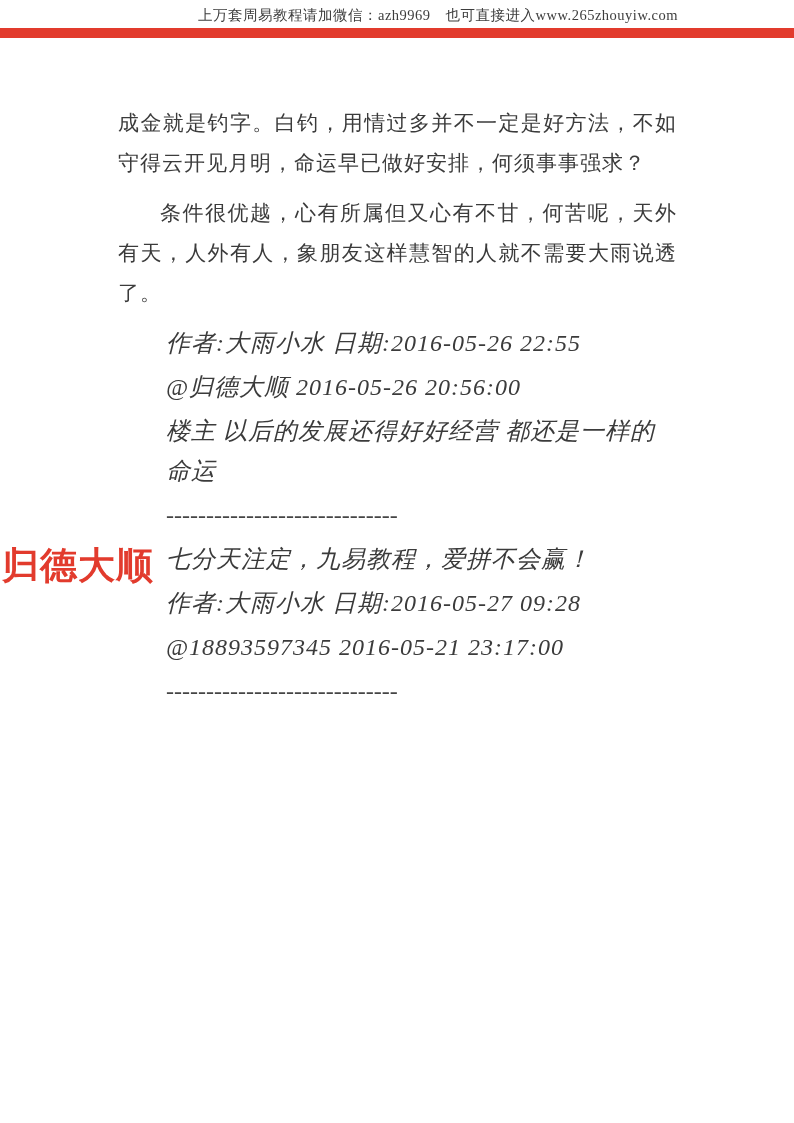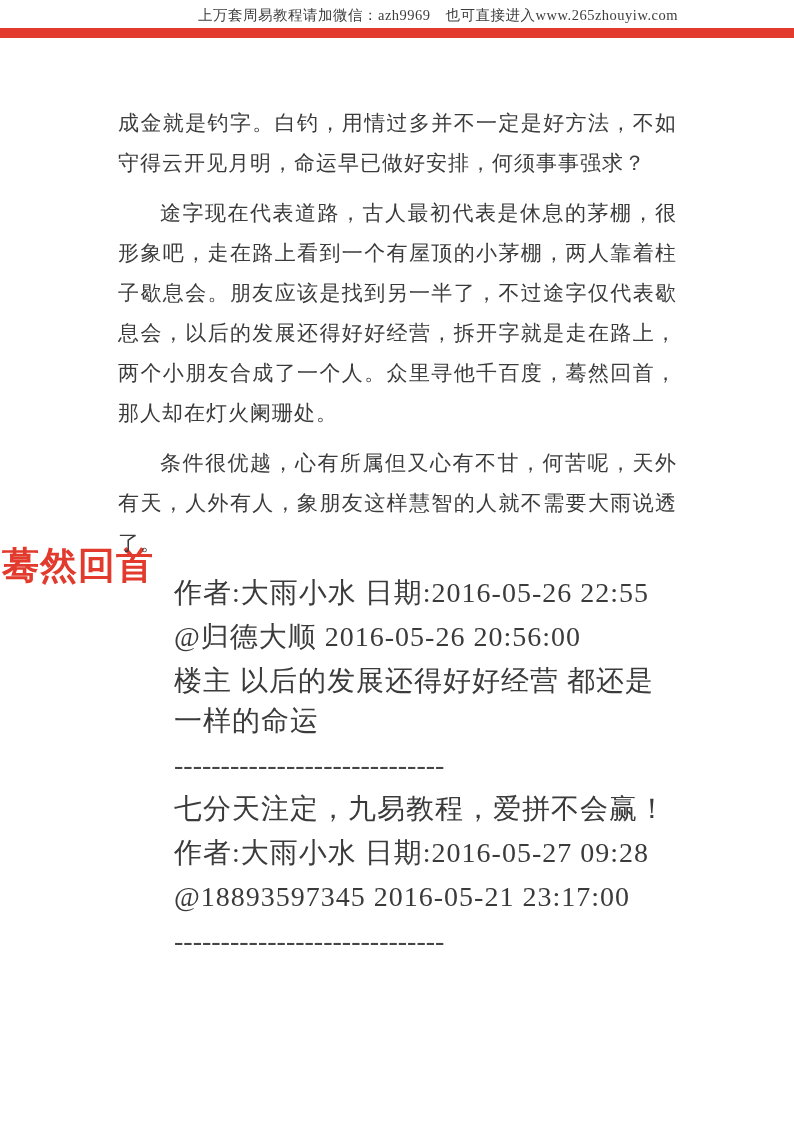--- a/index.html
+++ b/index.html
@@ -58,46 +58,46 @@
     line-height: 40px;
     text-align: justify;
     letter-spacing: 1px;
   }
   .para.indent {
     text-indent: 2em;
   }
   .line {
     margin: 0 0 4px 0;
     padding-left: 2em;
-    font-size: 28px;
+    font-size: 24px;
     line-height: 40px;
     letter-spacing: 1px;
     white-space: pre-wrap;
+    font-style: italic;
   }
   .line.divider {
     letter-spacing: 0;
     color: #454545;
   }
 </style>
 </head>
 <body>
 
 <div class="page">
 
   <div class="header">
     <span>上万套周易教程请加微信：azh9969　也可直接进入www.265zhouyiw.com</span>
   </div>
 
   <div class="red-bar"></div>
 
-  <div class="watermark">蓦然回首</div>
+  <div class="watermark">归德大顺</div>
 
   <div class="content">
     <p class="para">成金就是钓字。白钓，用情过多并不一定是好方法，不如守得云开见月明，命运早已做好安排，何须事事强求？</p>
-    <p class="para indent">途字现在代表道路，古人最初代表是休息的茅棚，很形象吧，走在路上看到一个有屋顶的小茅棚，两人靠着柱子歇息会。朋友应该是找到另一半了，不过途字仅代表歇息会，以后的发展还得好好经营，拆开字就是走在路上，两个小朋友合成了一个人。众里寻他千百度，蓦然回首，那人却在灯火阑珊处。</p>
     <p class="para indent">条件很优越，心有所属但又心有不甘，何苦呢，天外有天，人外有人，象朋友这样慧智的人就不需要大雨说透了。</p>
 
     <p class="line">作者:大雨小水 日期:2016-05-26 22:55</p>
     <p class="line">@归德大顺 2016-05-26 20:56:00</p>
     <p class="line">楼主 以后的发展还得好好经营 都还是一样的命运</p>
     <p class="line divider">-----------------------------</p>
     <p class="line">七分天注定，九易教程，爱拼不会赢！</p>
     <p class="line">作者:大雨小水 日期:2016-05-27 09:28</p>
     <p class="line">@18893597345 2016-05-21 23:17:00</p>
     <p class="line divider">-----------------------------</p>

